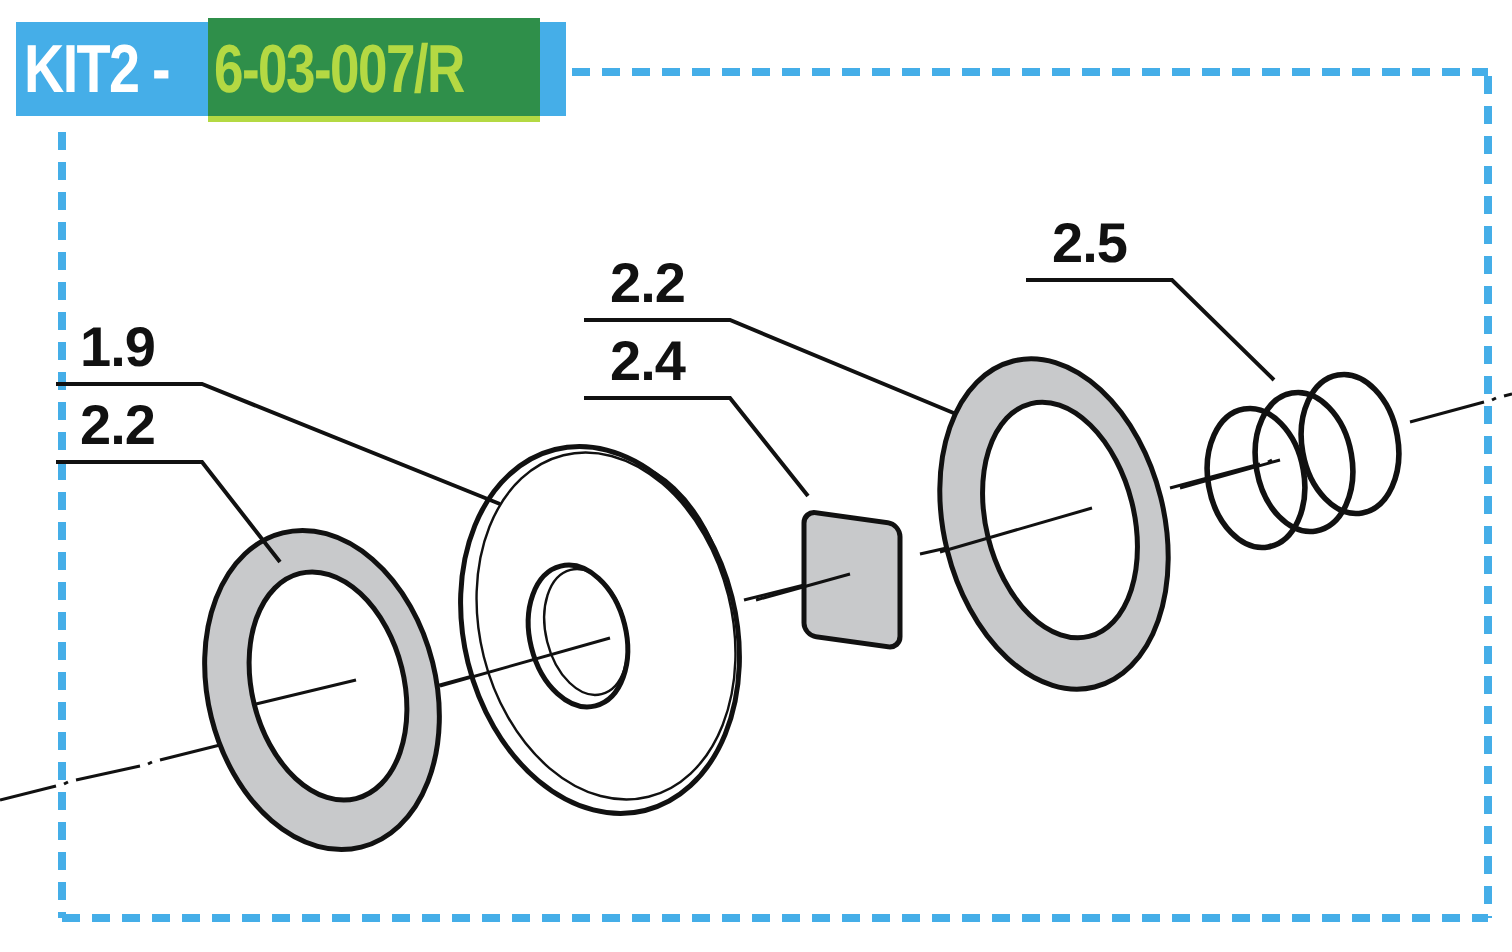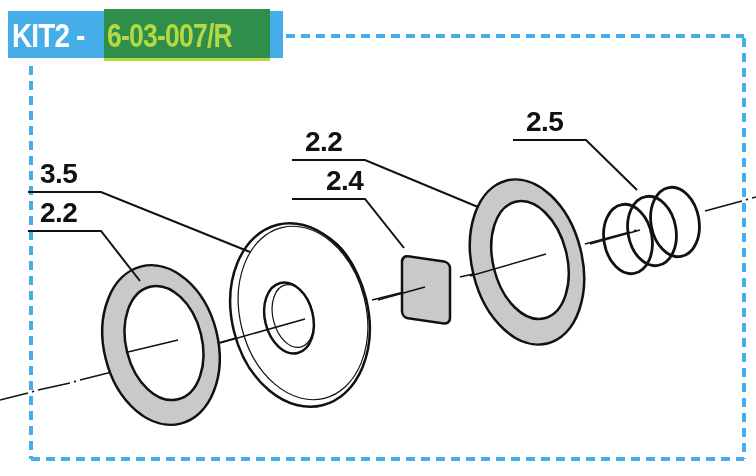--- a/index.html
+++ b/index.html
@@ -110,17 +110,17 @@
 
     <polyline points="513,140 586,140 637,190"></polyline>
   </g>
 </svg>
 
 <div class="header"></div>
 <div class="header-code-box"></div>
 <div class="header-kit">KIT2 -</div>
 <div class="header-code">6-03-007/R</div>
 
-<div class="label" style="left:40px; top:160px;">3.5</div>
+<div class="label" style="left:40px; top:160px;">1.9</div>
 <div class="label" style="left:40px; top:199px;">2.2</div>
 <div class="label" style="left:305px; top:128px;">2.2</div>
-<div class="label" style="left:305px; top:167px;margin-left:21px;">2.4</div>
+<div class="label" style="left:305px; top:167px;">2.4</div>
 <div class="label" style="left:526px; top:108px;">2.5</div>
 
 </body></html>

